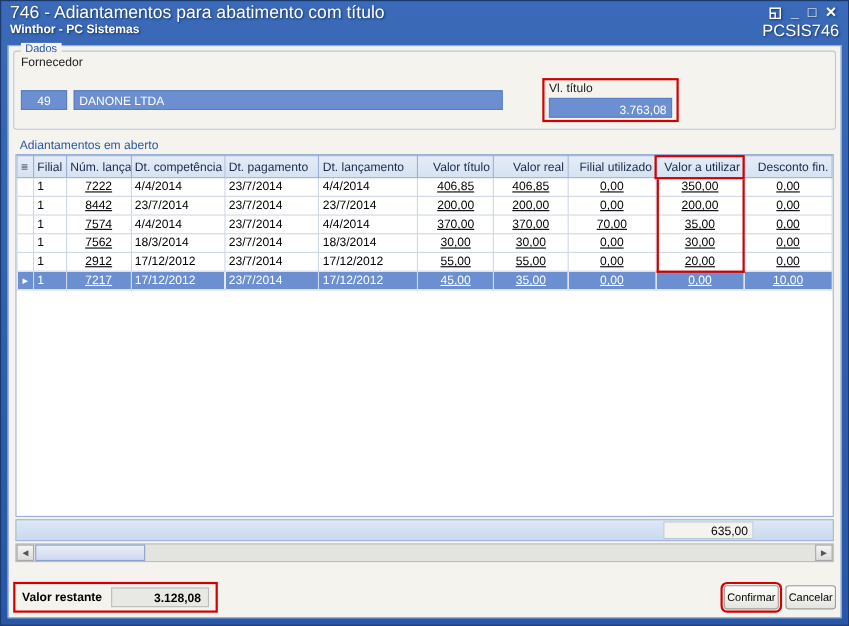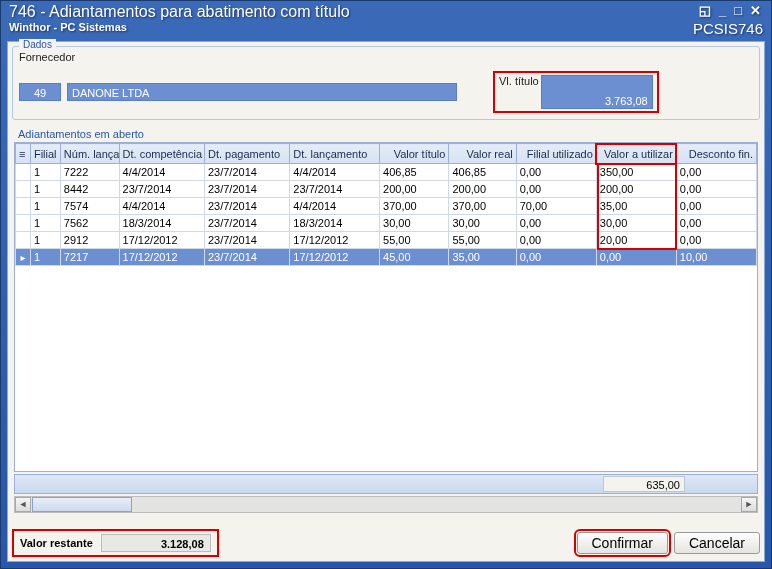--- a/index.html
+++ b/index.html
@@ -61,23 +61,23 @@
   .field {
     background: #6b8fd1;
     color: #fff;
     height: 18px;
     line-height: 18px;
     padding: 0 4px;
     border: 1px solid #5a7ec0;
   }
   .field-num { width: 42px; text-align: center; }
   .field-name { width: 390px; }
-  .vl-group { margin-left: 30px; border: 2px solid #d20000; padding: 2px 4px; display: flex; flex-direction: row; gap: 2px; }
+  .vl-group { margin-left: 30px; border: 2px solid #d20000; padding: 2px 4px; display: flex; flex-direction: column; gap: 2px; }
   .vl-label { color: #222; font-size: 11px; }
-  .vl-value { background: #6b8fd1; color:#fff; text-align: right; width: 112px; height:34px; line-height:18px; padding: 16px 4px; border:1px solid #5a7ec0;}
+  .vl-value { background: #6b8fd1; color:#fff; text-align: right; width: 112px; height:18px; line-height:18px; padding: 2px 4px; border:1px solid #5a7ec0;}
   .adiant-label { color: #2a56a8; margin: 8px 6px 2px 10px; font-size: 11px; }
   .grid-wrap {
     margin: 0 6px;
     height: 330px;
     background: #fff;
     border: 1px solid #9bb0d4;
     overflow: hidden;
     position: relative;
   }
   table { border-collapse: collapse; width: 100%; table-layout: fixed; }
@@ -95,21 +95,21 @@
   }
   thead th.right { text-align: right; }
   tbody td {
     border: 1px solid #cfd8e6;
     height: 17px;
     padding: 0 3px;
     font-size: 11px;
     white-space: nowrap;
     overflow: hidden;
   }
-  tbody td.right { text-align: left; }
+  tbody td.right { text-align: center; text-decoration: underline; }
   tbody tr.selected td { background: #6b8fd1; color: #fff; }
   .col-ind { width: 14px; }
   .col-filial { width: 28px; }
   .col-num { width: 55px; }
   .col-comp { width: 80px; }
   .col-pag { width: 80px; }
   .col-lanc { width: 84px; }
   .col-vtit { width: 65px; }
   .col-vreal { width: 63px; }
   .col-vutil { width: 75px; }
@@ -166,36 +166,36 @@
     align-items: center;
     justify-content: space-between;
   }
   .valor-rest {
     display: flex; align-items: center; gap: 8px;
     border: 2px solid #d20000;
     padding: 3px 6px;
   }
   .valor-rest-label { font-weight: bold; font-size: 11px; }
   .valor-rest-val {
-    width: 110px;
+    width: 89px;
     background: #e8e8e4;
     border: 1px solid #bcbcbc;
     height: 18px; line-height: 18px;
     text-align: right;
     padding: 0 6px;
     font-weight: bold;
   }
   .footer-btns { display: flex; gap: 6px; }
   .btnx {
     height: 22px;
-    padding: 0 14px;
+    padding: 0 2px;
     background: linear-gradient(#fdfdfd,#e4e4e0);
     border: 1px solid #9a9a96;
     border-radius: 3px;
-    font-size: 14px;
+    font-size: 10px;
     cursor: pointer;
   }
   .btnx.hl { outline: 2px solid #d20000; outline-offset: 1px; }
 </style>
 </head>
 <body>
 
 <div class="window">
   <div class="titlebar">
     <div class="titlebar-left">

